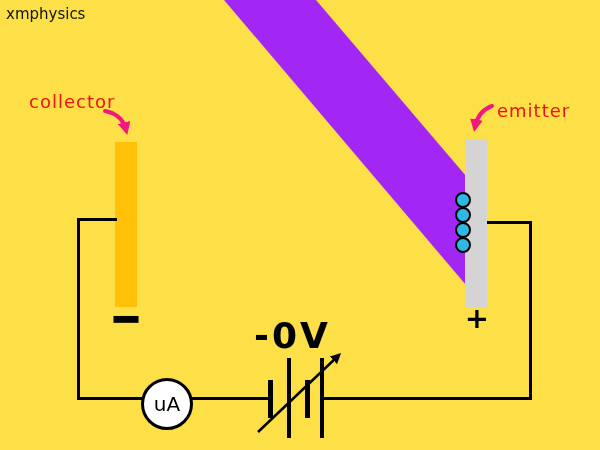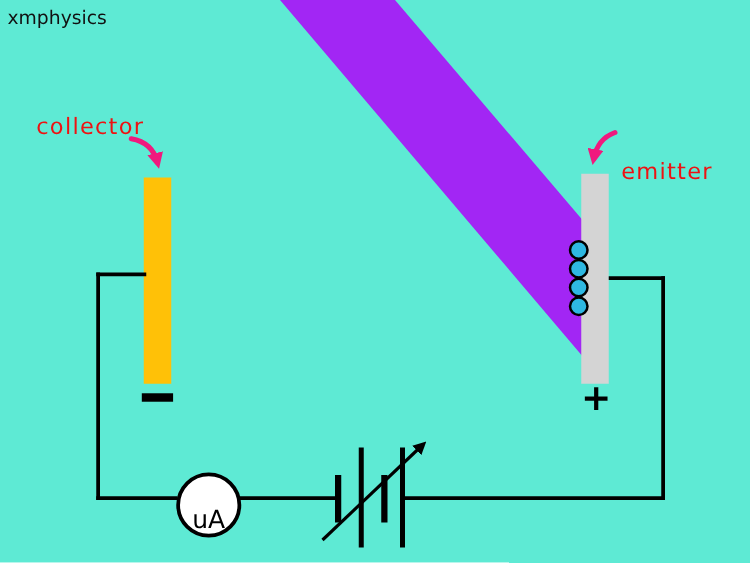--- a/index.html
+++ b/index.html
@@ -1,17 +1,17 @@
 <!DOCTYPE html>
 <html style="--beam: #A226F4; --collector: #FFC107; --emitter: #D4D4D4; --electron: #2EB8E2; --label_text: #EE1212; --arrow: #F0197E; --wire: #000000;"><head>
 <meta charset="utf-8">
 <style>
   html,body{margin:0;padding:0;background:#fff;}
   .canvas{
-    position:relative;width:600px;height:450px;background:#5eead4;overflow:hidden;
+    position:relative;width:600px;height:450px;background:#fde047;overflow:hidden;
     font-family:"DejaVu Sans","Liberation Sans",sans-serif;
   }
   .abs{position:absolute;}
   
   .watermark{left:6px;top:5px;font-size:15px;color:#111;letter-spacing:0px;}
   
   .svg-layer{left:0;top:0;width:600px;height:450px;z-index:1;}
   
   .collector-plate{left:115px;top:142px;width:22px;height:165px;background:var(--collector,#FFC107);z-index:2;}
   .emitter-plate{left:465px;top:139px;width:22px;height:168px;background:var(--emitter,#D4D4D4);z-index:2;}
@@ -28,34 +28,34 @@
   .wire{background:var(--wire,#000);z-index:2;}
   .w-collector{left:77px;top:218px;width:40px;height:3px;}
   .w-left-v{left:77px;top:218px;width:3px;height:182px;}
   .w-bottom-left{left:77px;top:397px;width:65px;height:3px;}
   .w-bottom-mid{left:186px;top:397px;width:82px;height:3px;}
   .w-bottom-right{left:324px;top:397px;width:208px;height:3px;}
   .w-right-v{left:529px;top:221px;width:3px;height:179px;}
   .w-emitter{left:487px;top:221px;width:45px;height:3px;}
   
   .meter{left:141px;top:378px;width:46px;height:46px;border:3px solid #000;border-radius:50%;
-    background:#fff;display:flex;align-items:flex-end;justify-content:center;
+    background:#fff;display:flex;align-items:center;justify-content:center;
     font-size:20px;color:#000;z-index:3;}
   
   .bat-plate{background:var(--wire,#000);z-index:2;}
   .bat-s1{left:268px;top:380px;width:5px;height:38px;}
   .bat-l1{left:287px;top:358px;width:4px;height:80px;}
   .bat-s2{left:305px;top:380px;width:5px;height:38px;}
   .bat-l2{left:320px;top:358px;width:4px;height:80px;}
   .voltage-label{left:254px;top:318px;width:100px;font-size:36px;font-weight:bold;color:#000;
     letter-spacing:3px;line-height:1;z-index:2;}
   
   .hand-label{font-size:18px;font-weight:normal;color:var(--label_text,#EE1212);letter-spacing:1px;z-index:2;}
   .collector-label{left:29px;top:91px;}
-  .emitter-label{left:497px;top:100px;margin-top:27px;}
+  .emitter-label{left:497px;top:100px;}
 </style>
 </head>
 <body>
 
 <div class="canvas">
 
   <svg class="abs svg-layer" width="600" height="450" viewBox="0 0 600 450">
     <defs>
       <marker id="ah-pink" viewBox="0 0 10 10" refX="6" refY="5" markerWidth="3.2" markerHeight="3.2" orient="auto">
         <path d="M0,0 L10,5 L0,10 z" style="fill:var(--arrow,#F0197E)"></path>
@@ -95,14 +95,15 @@
   <div class="abs wire w-emitter"></div>
 
   <div class="abs meter">
     <span>uA</span>
   </div>
 
   <div class="abs bat-plate bat-s1"></div>
   <div class="abs bat-plate bat-l1"></div>
   <div class="abs bat-plate bat-s2"></div>
   <div class="abs bat-plate bat-l2"></div>
+  <div class="abs voltage-label">-0V</div>
 
 </div>
 
 </body></html>

